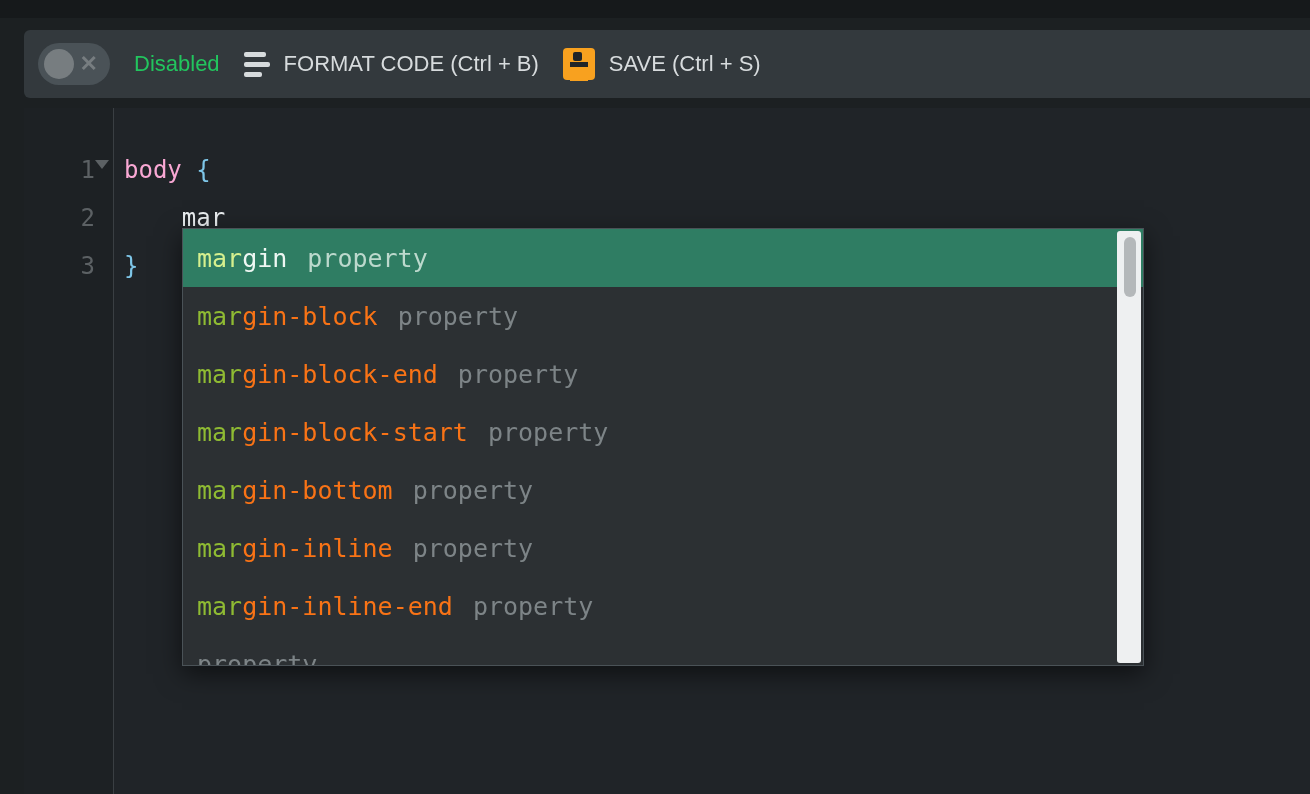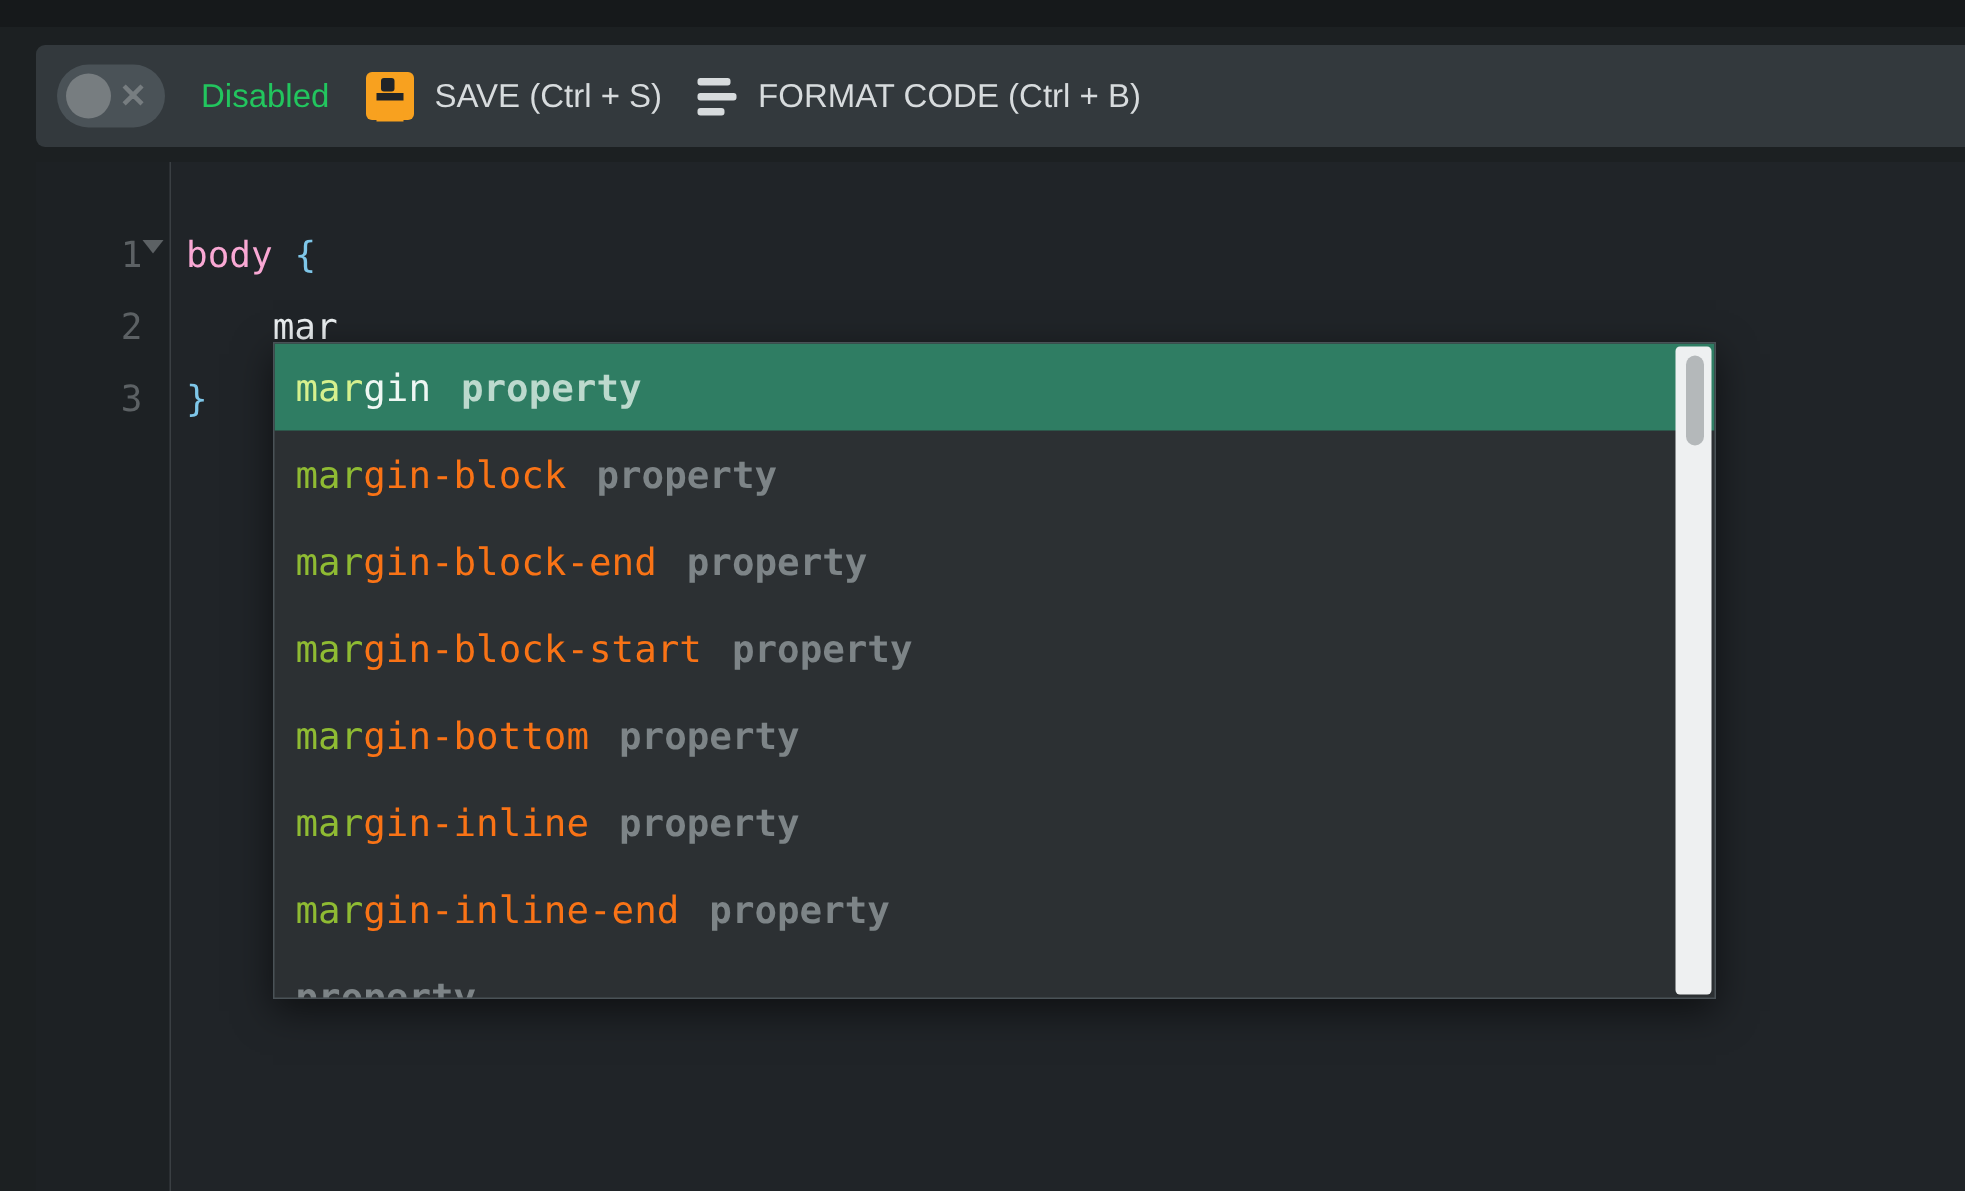--- a/index.html
+++ b/index.html
@@ -77,21 +77,21 @@
     max-height:436px; overflow:hidden;
   }
   .ac-row {
     height:58px; display:flex; align-items:center; padding:0 14px; gap:20px;
   }
   .ac-row.sel { background:#2f7d63; }
   .match { color:#8fbb33; }
   .ac-row.sel .match { color:#d6f08e; }
   .rest { color:#f97316; }
   .ac-row.sel .rest { color:#eef7f3; }
-  .kind { color:#7d8487;font-weight:bold; }
+  .kind { color:#7d8487; }
   .ac-row.sel .kind { color:#bcd9cd; }
   
   .ac-scroll {
     position:absolute; right:2px; top:2px; bottom:2px; width:24px;
     background:#eef0f1; border-radius:3px;
   }
   .ac-scroll .thumb {
     position:absolute; top:6px; right:5px; width:12px; height:60px;
     background:#b4b8ba; border-radius:6px;
   }
@@ -104,31 +104,31 @@
   <div class="leftpad"></div>
 
   <div class="toolbar">
     <div class="toggle">
       <div class="thumb"></div>
       <div class="x">✕</div>
     </div>
     <span class="tlabel">Disabled</span>
 
     <div class="toolbtn">
-      <div class="saveicon"></div>
-      <span>SAVE (Ctrl + S)</span>
-    </div>
-
-    <div class="toolbtn">
       <div class="formaticon">
         <span></span>
           <span></span>
           <span></span>
       </div>
       <span>FORMAT CODE (Ctrl + B)</span>
+    </div>
+
+    <div class="toolbtn">
+      <div class="saveicon"></div>
+      <span>SAVE (Ctrl + S)</span>
     </div>
   </div>
 
   <div class="editor">
     <div class="gutter">
       <div class="gnum">
         <span>1</span>
         <span class="fold"></span>
       </div>
       <div class="gnum">2</div>

